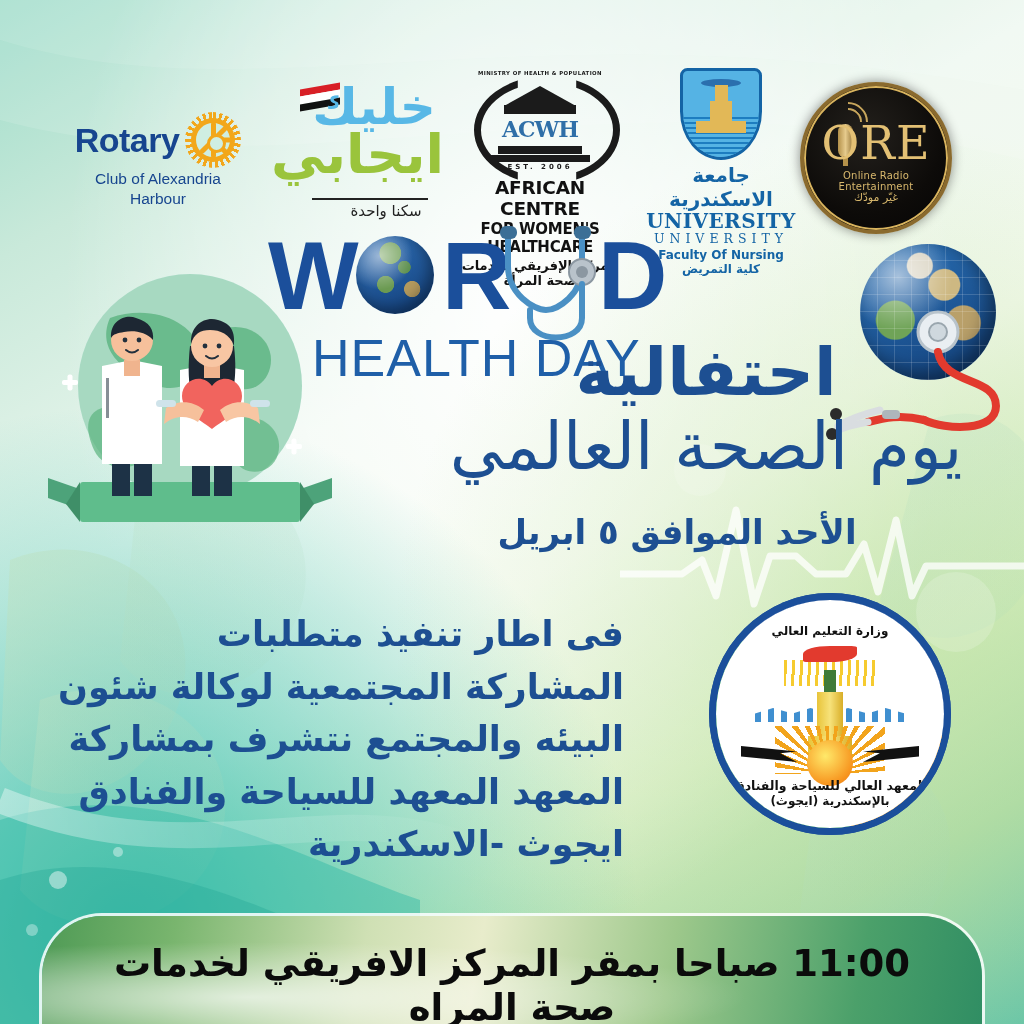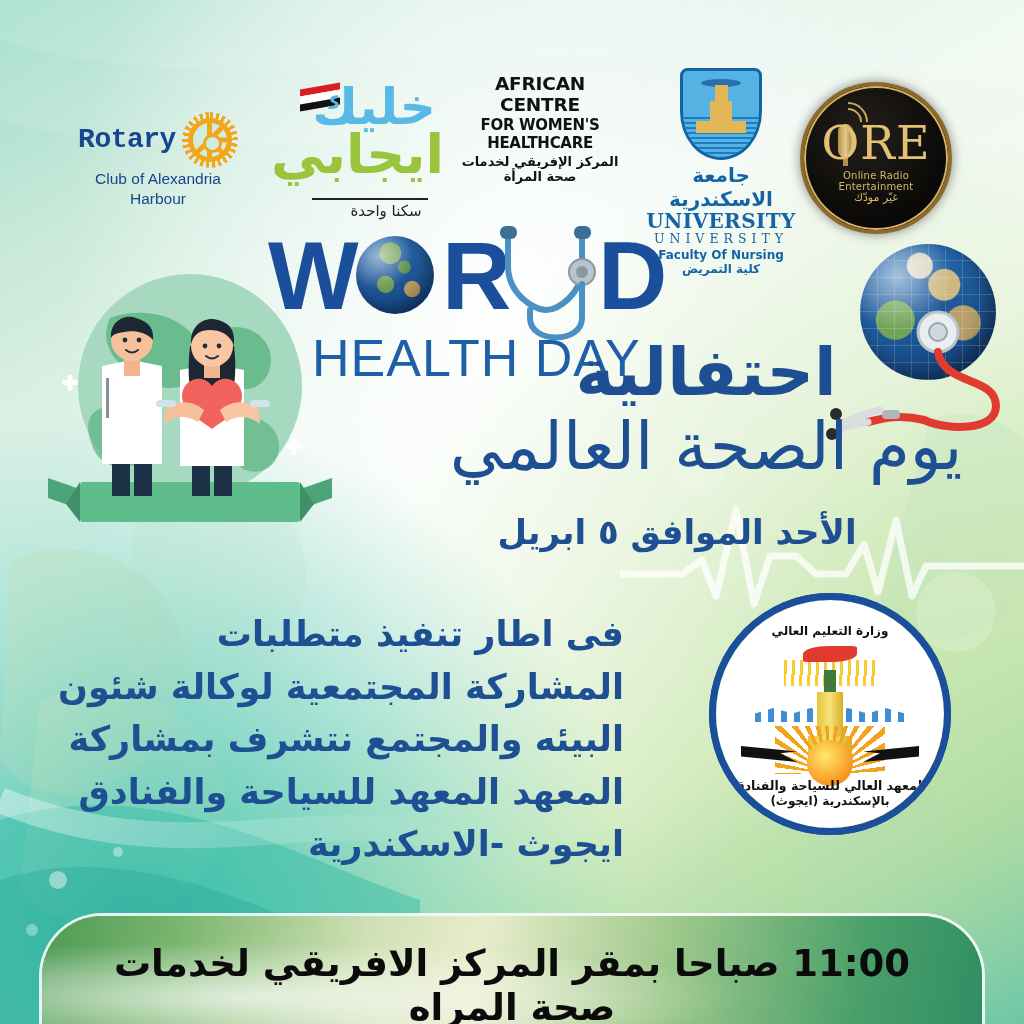--- a/index.html
+++ b/index.html
@@ -21,22 +21,22 @@
   
   .bg-layer{position:absolute;inset:0;pointer-events:none;}
 
   
   #logo-row{position:absolute;top:34px;left:0;width:1024px;height:178px;}
   .logo{position:absolute;top:0;}
 
   
   #logo-rotary{left:42px;top:78px;width:232px;text-align:center;}
   #logo-rotary .rot-line{display:flex;align-items:center;justify-content:center;gap:6px;}
-  #logo-rotary .rot-word{font-family:Liberation Mono, monospace;font-weight:bold;
-     font-size:28px;color:#17458f;letter-spacing:-.5px;line-height:1;}
+  #logo-rotary .rot-word{font-family:Liberation Sans, sans-serif;font-weight:bold;
+     font-size:34px;color:#17458f;letter-spacing:-.5px;line-height:1;}
   .rotary-wheel{width:56px;height:56px;position:relative;flex:0 0 auto;}
   .rotary-wheel .w-outer{position:absolute;inset:0;border-radius:50%;
      background:
       repeating-conic-gradient(#f2a71b 0deg 7deg, rgba(255,255,255,0) 7deg 14deg);}
   .rotary-wheel .w-ring{position:absolute;inset:6px;border-radius:50%;background:#f2a71b;}
   .rotary-wheel .w-in{position:absolute;inset:11px;border-radius:50%;background:#cfeee2;}
   .rotary-wheel .spoke{position:absolute;left:50%;top:50%;width:5px;height:18px;background:#f2a71b;
      transform-origin:50% 0;margin-left:-2.5px;border-radius:2px;}
   .rotary-wheel .hub{position:absolute;left:50%;top:50%;width:13px;height:13px;margin:-6.5px 0 0 -6.5px;
      border-radius:50%;border:3px solid #f2a71b;background:#cfeee2;}
@@ -288,20 +288,30 @@
           <i style="background:#ffffff"></i>
           <i style="background:#111111"></i>
       </span>
       <div class="cal-top">خليك</div>
       <div class="cal-bot">ايجابي</div>
       <div class="cal-rule"></div>
       <div class="cal-tag">سكنا واحدة</div>
     </div>
 
     <div class="logo" id="logo-acwh">
+      <div class="acwh-emblem">
+        <div class="ministry">MINISTRY OF HEALTH &amp; POPULATION</div>
+        <div class="wreath"></div>
+        <div class="pediment"></div>
+        <div class="arch"></div>
+        <div class="mono">ACWH</div>
+        <div class="base1"></div>
+        <div class="base2"></div>
+        <div class="est">EST. 2006</div>
+      </div>
       <div class="acwh-l1">AFRICAN CENTRE</div>
       <div class="acwh-l2">FOR WOMEN'S HEALTHCARE</div>
       <div class="acwh-ar">المركز الإفريقي لخدمات صحة المرأة</div>
     </div>
 
     <div class="logo" id="logo-alex">
       <div class="alex-shield">
         <span class="sea"></span>
           <span class="wings"></span>
         <span class="tower"></span>

